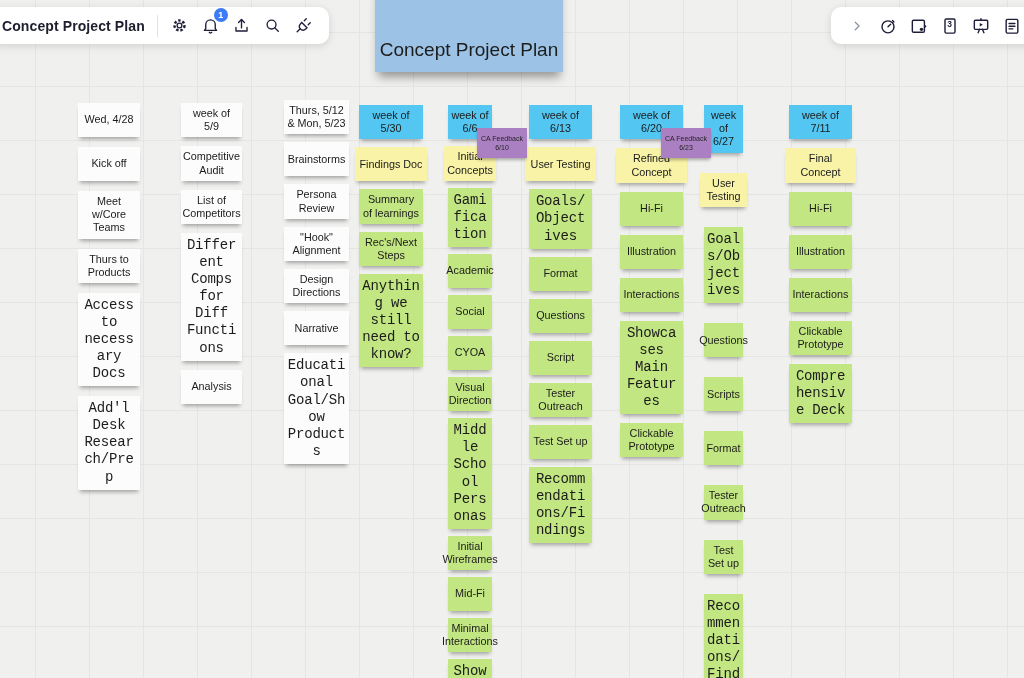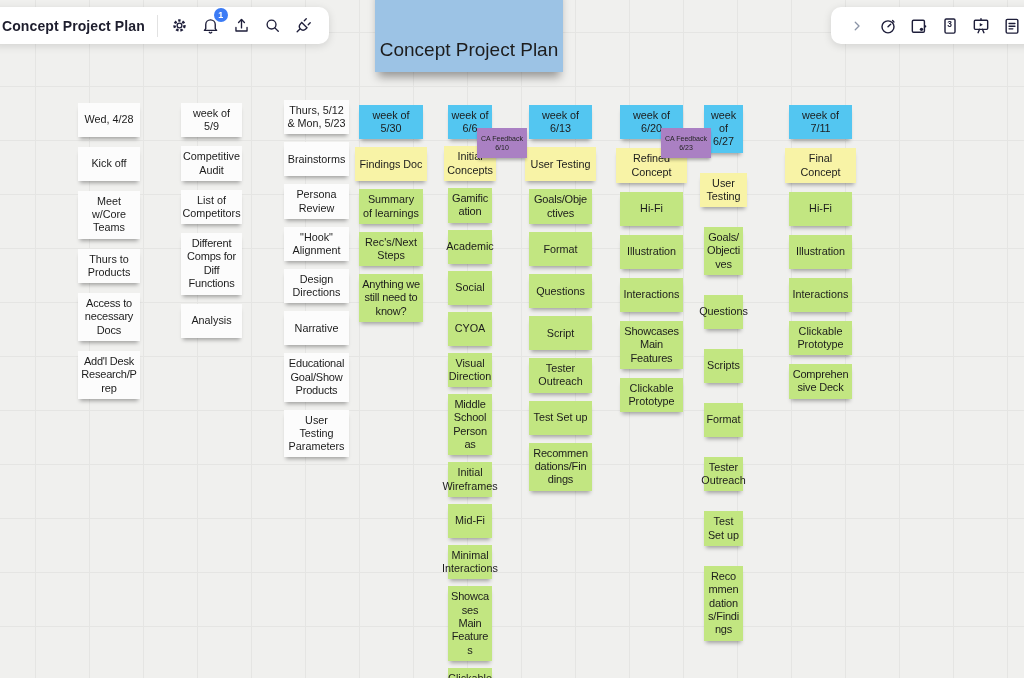--- a/index.html
+++ b/index.html
@@ -63,21 +63,21 @@
     box-sizing:border-box;width:100%;min-height:34px;
     display:flex;align-items:center;justify-content:center;text-align:center;
     padding:4px 3px;font-size:10.8px;line-height:1.22;color:#1c1c1c;
     box-shadow:0 4px 4px -2px rgba(0,0,0,.33);
     flex:0 0 auto;
   }
   .sticky.white {background:#fcfcfc;}
   .sticky.blue  {background:#53c6f1;}
   .sticky.yellow{background:#f8f3a6;width:calc(100% + 8px);margin-left:-4px;}
   .sticky.green {background:#c2e681;}
-  .sticky.small {font-size:11px;min-height:30px;letter-spacing:-.2px;overflow-wrap:anywhere;}
+  .sticky.small {font-size:14px;min-height:30px;letter-spacing:-.2px;overflow-wrap:anywhere;font-family:Liberation Mono, monospace;}
   .feedback{
     position:absolute;width:50px;height:30px;background:#aa80c3;z-index:8;
     display:flex;align-items:center;justify-content:center;text-align:center;
     font-size:7px;line-height:1.3;color:#242424;padding:2px;box-sizing:border-box;
     box-shadow:0 3px 3px -1px rgba(0,0,0,.3);
   }
 </style>
 </head>
 <body>
 
@@ -104,21 +104,20 @@
         <div class="sticky white">Analysis</div>
       </div>
       <div class="column" style="left: 262px; top: 100px; width: 65px; gap: 8px; padding-left: 22px;">
         <div class="sticky white">Thurs, 5/12 &amp; Mon, 5/23</div>
         <div class="sticky white">Brainstorms</div>
         <div class="sticky white">Persona Review</div>
         <div class="sticky white">"Hook" Alignment</div>
         <div class="sticky white">Design Directions</div>
         <div class="sticky white">Narrative</div>
         <div class="sticky white small">Educational Goal/Show Products</div>
-        <div class="sticky white">User Testing Parameters</div>
       </div>
       <div class="column" style="left: 359px; top: 105px; width: 64px; gap: 8px;">
         <div class="sticky blue">week of 5/30</div>
         <div class="sticky yellow">Findings Doc</div>
         <div class="sticky green">Summary of learnings</div>
         <div class="sticky green">Rec's/Next Steps</div>
         <div class="sticky green small">Anything we still need to know?</div>
       </div>
       <div class="column" style="left: 448px; top: 105px; width: 44px; gap: 7px;">
         <div class="sticky blue">week of 6/6</div>

